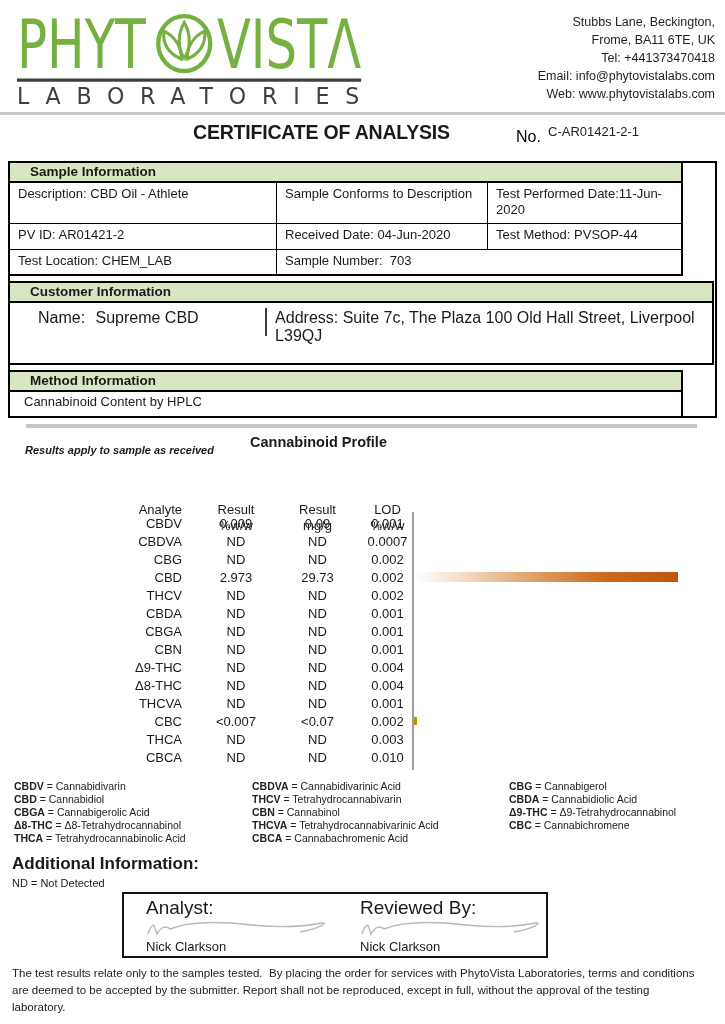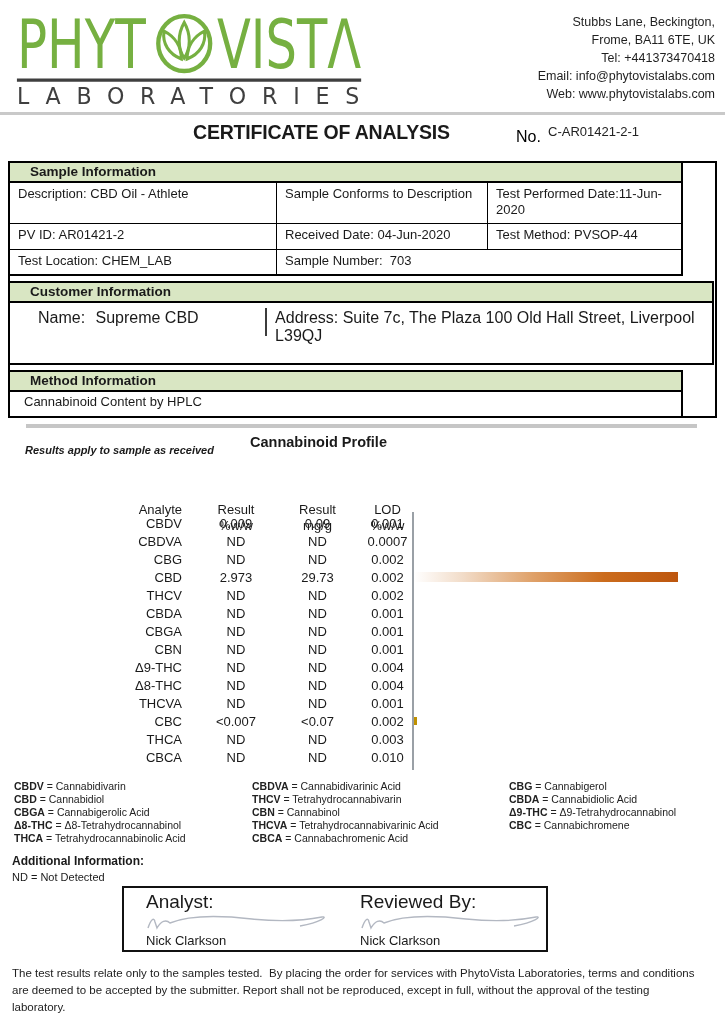--- a/index.html
+++ b/index.html
@@ -62,21 +62,21 @@
   .chart-axis { position: absolute; left: 412px; top: 84px; width: 2px; height: 258px; background: #9aa0a6; }
 
   
   .defs { display: flex; margin-top: 14px; font-size: 10.5px; line-height: 13px; color: #222; }
   .def-col.one { margin-left: 14px; width: 238px; }
   .def-col.two { width: 257px; }
   .def-col.three { flex: 1; }
   .def-line b { font-weight: 700; }
 
   .addl { margin: 9px 0 0 12px; }
-  .addl-head { font-weight: 700; font-size: 12px; }
+  .addl-head { font-weight: 700; font-size: 17px; }
   .addl-note { font-size: 11px; margin-top: 3px; }
 
   
   .sig-box { margin: 3px 0 0 122px; width: 426px; height: 66px; border: 2px solid #111; display: flex; overflow: hidden; }
   .sig-col { padding: 3px 0 0 22px; }
   .sig-col.first { width: 259px; }
   .sig-label { font-size: 19px; }
   .sig-scribble { display: block; margin: 0 0 0 -4px; }
   .sig-name { font-size: 13px; margin-top: 0px; }
   .sig-title { font-size: 13px; margin-top: 2px; }

